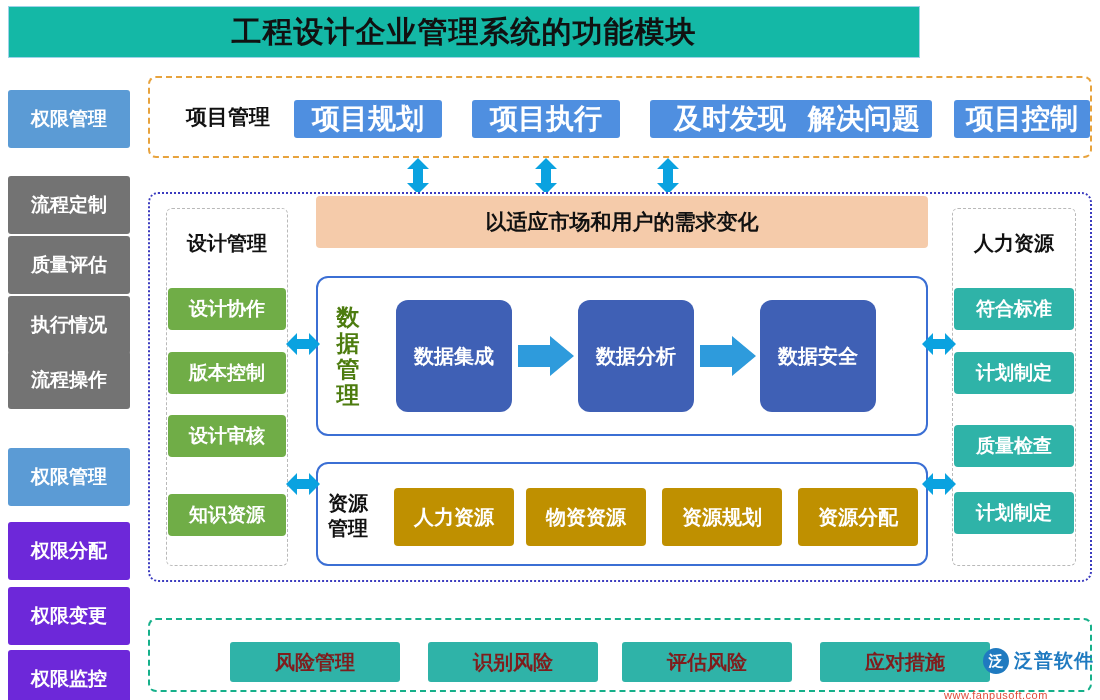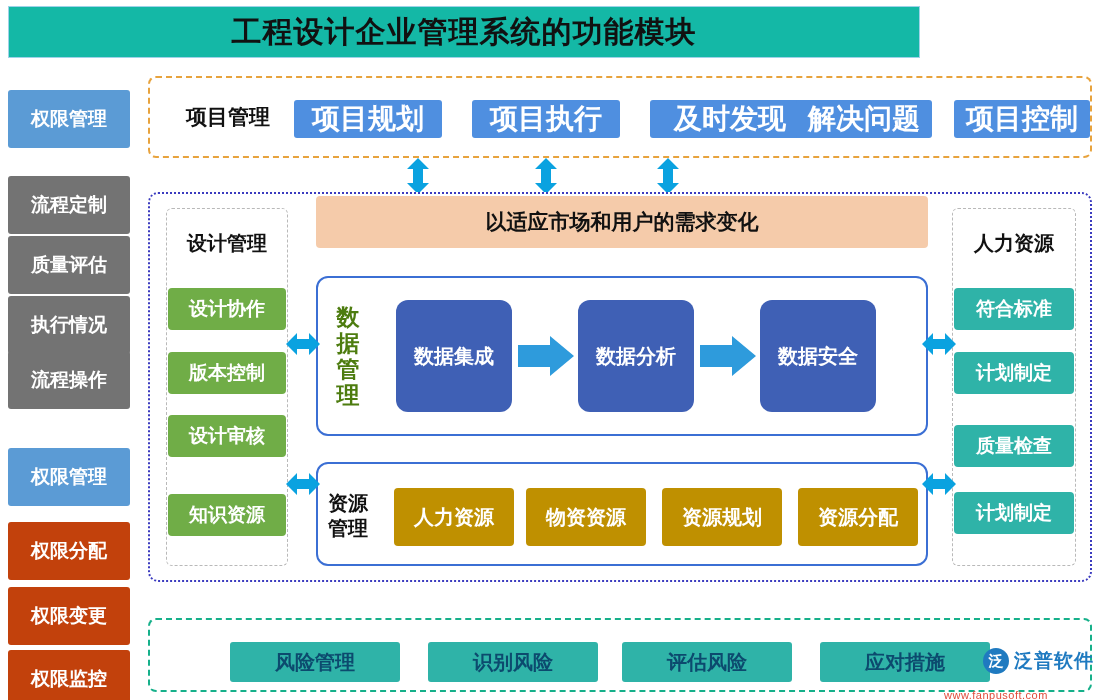--- a/index.html
+++ b/index.html
@@ -36,21 +36,21 @@
   
   .left-chip {
     left: 8px; width: 122px; height: 58px;
     color: #ffffff;
     font-size: 19px;
     font-weight: bold;
     border-radius: 3px;
   }
   .chip-blue   { background: #5b9bd5; }
   .chip-lblue  { background: #737373; }
-  .chip-lblue2 { background: #c2410c; }
+  .chip-lblue2 { background: #6d28d9; }
 
   
   #flow-container {
     left: 148px; top: 76px; width: 944px; height: 82px;
     border: 2px dashed #e8a33d;
     border-radius: 8px;
     background: #ffffff;
   }
   #flow-label {
     left: 168px; top: 100px; width: 120px; height: 34px;
@@ -163,21 +163,21 @@
   
   #risk-container {
     left: 148px; top: 618px; width: 944px; height: 74px;
     border: 2px dashed #16b08a;
     border-radius: 8px;
     background: #ffffff;
   }
   .risk-btn {
     top: 642px; height: 40px;
     background: #2fb3a8;
-    color: #0c4a6e;
+    color: #7f1d1d;
     font-size: 20px; font-weight: bold;
     border-radius: 3px;
   }
 
   
   .arrow { pointer-events: none; }
 
   
   #watermark {
     right: 6px; bottom: 4px; width: 150px; height: 48px;

